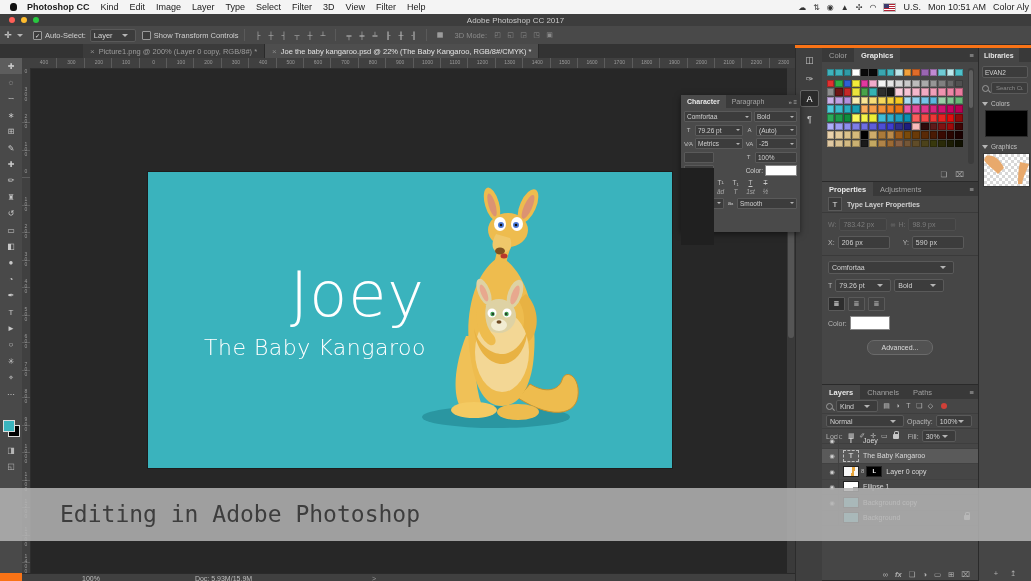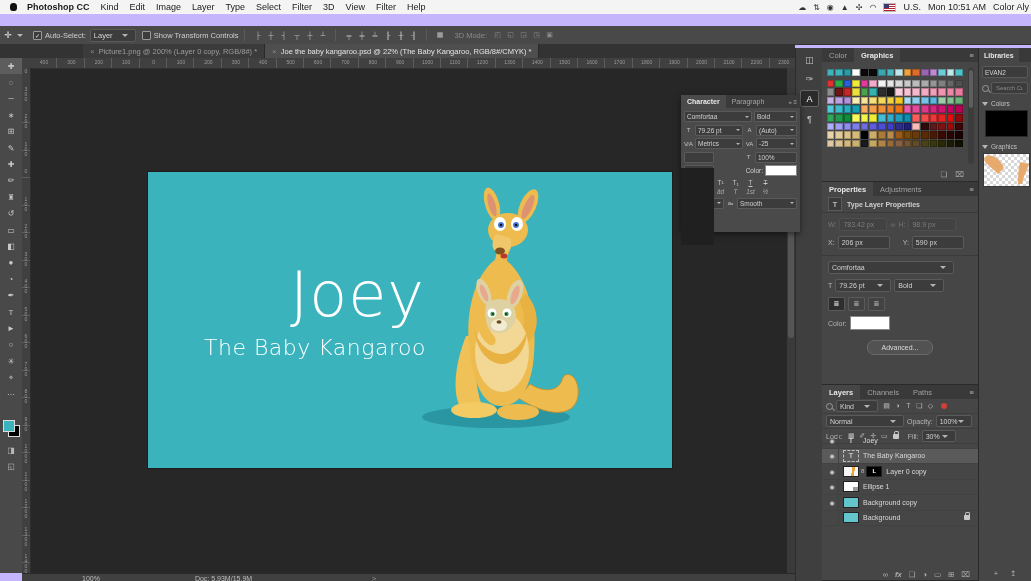--- a/index.html
+++ b/index.html
@@ -1,16 +1,16 @@
 <!DOCTYPE html>
 <html><head>
 <meta charset="utf-8">
 <style>
   html,body{margin:0;padding:0;background:#111;}
-  .screen{position:relative;width:1031px;height:581px;background:#c4b5fd;overflow:hidden;
+  .screen{position:relative;width:1031px;height:581px;background:#f97316;overflow:hidden;
           font-family:"Liberation Sans",sans-serif;-webkit-font-smoothing:antialiased;}
   
   .menubar{position:absolute;left:0;top:0;width:1031px;height:14px;background:#f4f4f4;
            display:flex;align-items:center;font-size:9px;color:#1a1a1a;}
   .apple{width:7px;height:8px;background:#111;border-radius:45% 45% 40% 40%;margin:0 10px 0 10px;flex:none;}
   .mitem{margin-right:11px;white-space:nowrap;}
   .mitem.bold{font-weight:bold;}
   .mright{margin-left:auto;display:flex;align-items:center;gap:7px;padding-right:2px;white-space:nowrap;}
   .sicon{font-size:8px;color:#333;}
   .flag{width:11px;height:7px;background:repeating-linear-gradient(180deg,#b22234 0 1px,#fff 1px 2px);position:relative;flex:none;border:0.5px solid #bbb;}
@@ -200,20 +200,26 @@
           <span class="sicon">✣</span>
           <span class="sicon">◠</span>
         </span>
       <span class="flag"></span>
       <span>U.S.</span>
       <span>Mon 10:51 AM</span>
       <span>Color Aly</span>
     </span>
   </div>
 
+  <div class="titlebar">
+    <span class="tl r"></span>
+    <span class="tl y"></span>
+    <span class="tl g"></span>
+    <span class="wtitle">Adobe Photoshop CC 2017</span>
+  </div>
 
   <div class="optionsbar">
     <span class="tbtn">✛</span>
     <span class="caret"></span>
     <span class="chk">✓</span>
     <span>Auto-Select:</span>
     <span class="field" style="width:38px;margin-left:4px;">
       <span>Layer</span>
       <span class="caret"></span>
     </span>
@@ -832,13 +838,14 @@
           <path d="M38 30 C40 20 44 14 45 10 L36 8 C34 16 34 24 34 30 Z" fill="#e8a96c"></path>
         </svg>
       </div>
       <div class="libfooter" id="lib-footer">
           <span class="pficon">+</span>
           <span class="pficon">↥</span>
         </div>
     </div>
   </div>
 
+  <div class="caption">Editing in Adobe Photoshop</div>
 </div>
 
 </body></html>

